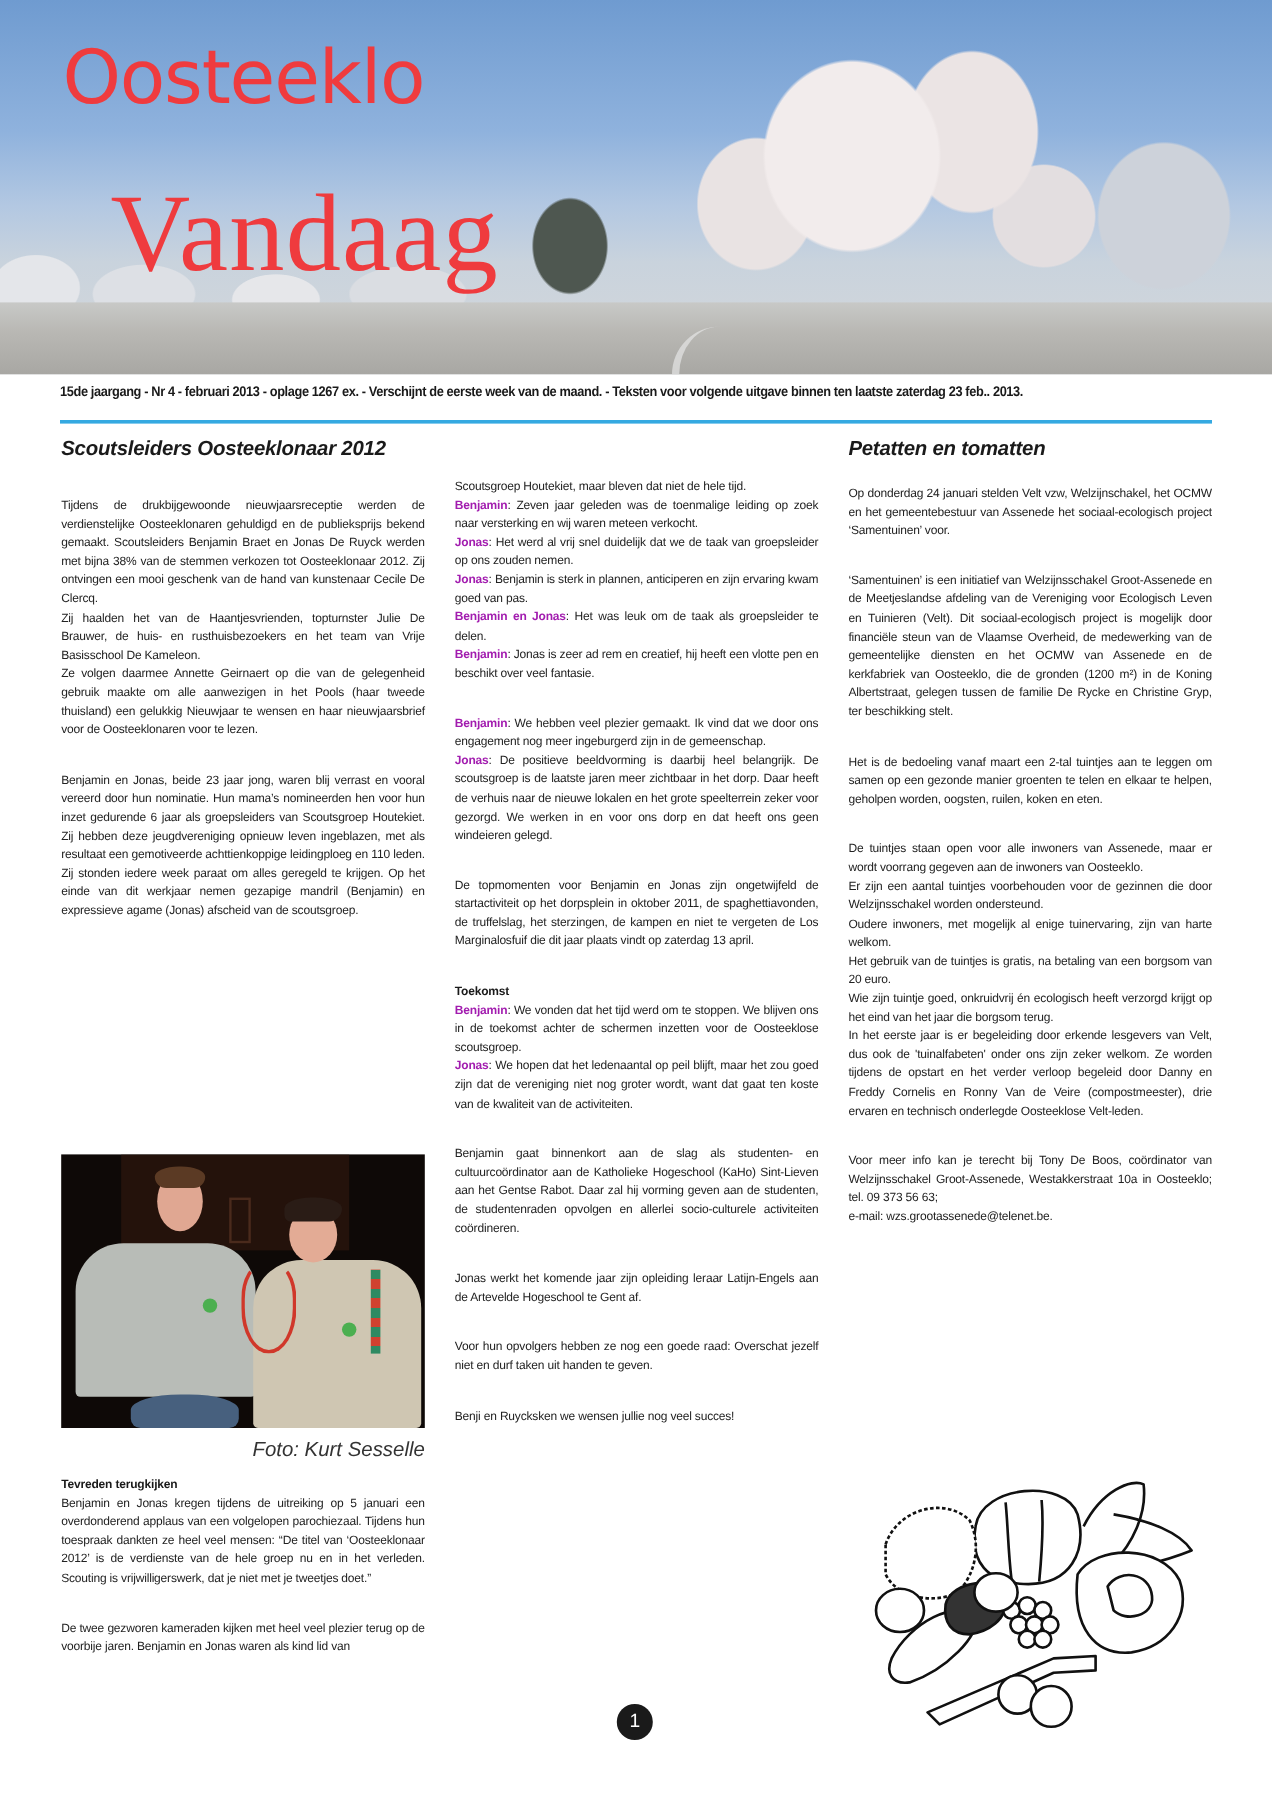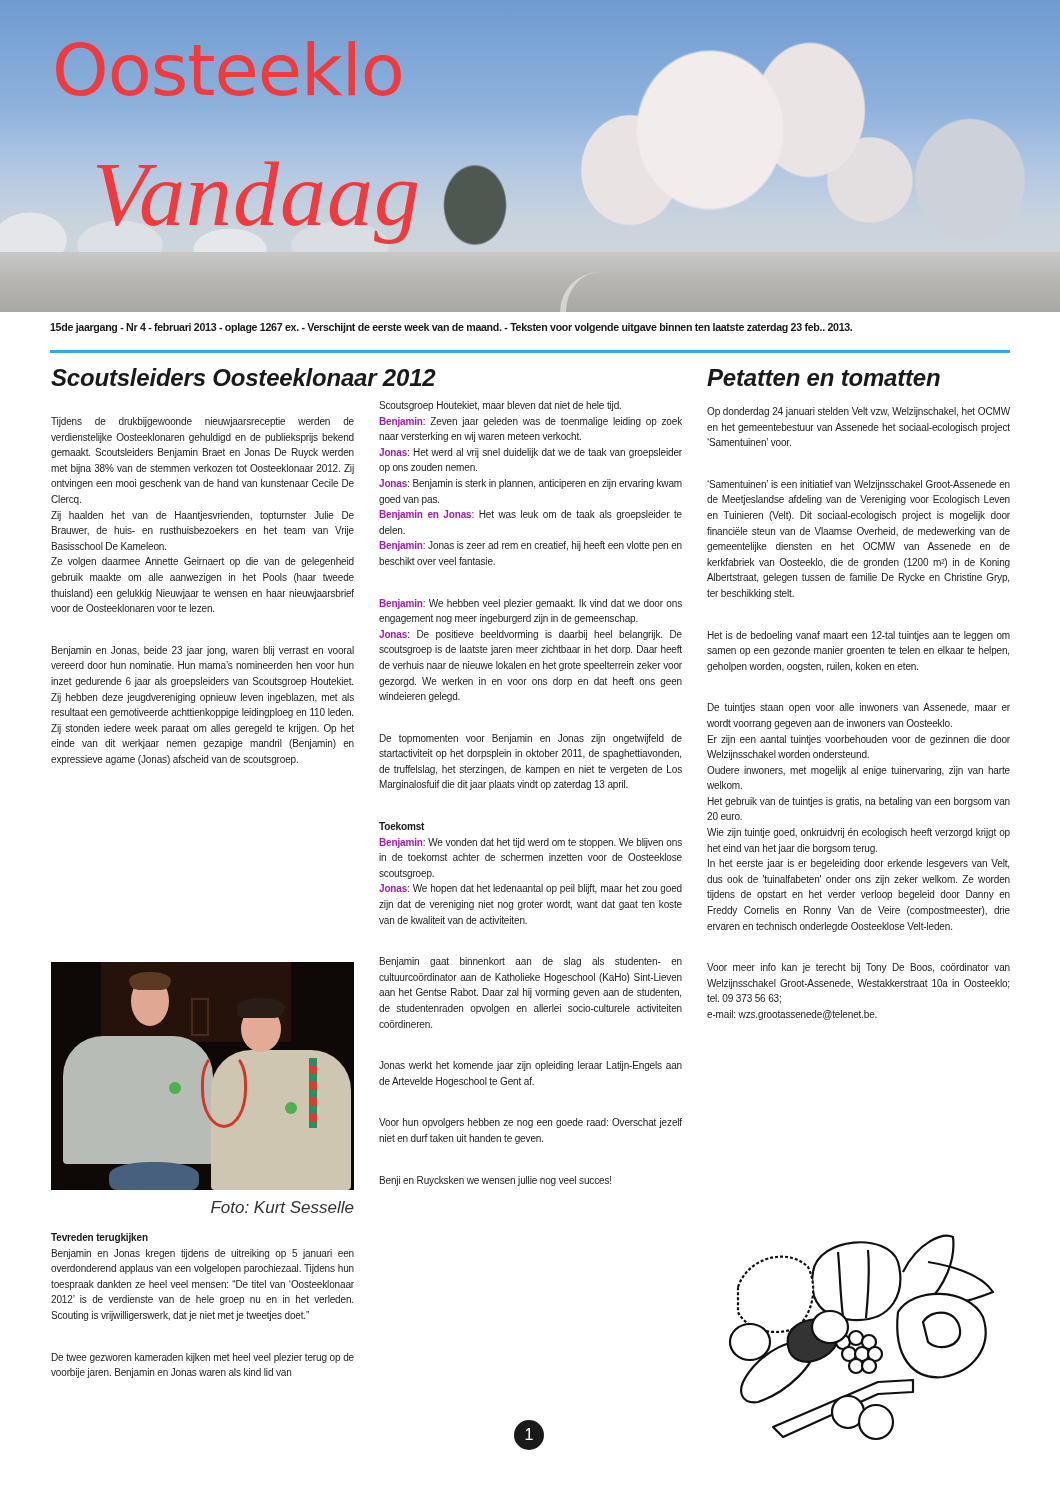--- a/index.html
+++ b/index.html
@@ -38,41 +38,41 @@
   .masthead .trees-right {
     position: absolute; left: 880px; top: 70px; width: 180px; height: 210px;
     background: radial-gradient(ellipse 90px 100px at 90px 110px, #cdd2da 60%, transparent 62%);
   }
   .masthead .path {
     position: absolute; left: 560px; top: 272px; width: 80px; height: 40px;
     border-left: 6px solid #e5e6e6; border-radius: 60px 0 0 0; opacity: .7;
   }
   .title-main {
     position: absolute; left: 52px; top: 34px; margin: 0;
-    font-family: "DejaVu Sans", sans-serif; font-weight: 400; font-size: 72px; letter-spacing: -1px;
+    font-family: "DejaVu Sans", sans-serif; font-weight: 400; font-size: 62px; letter-spacing: -1px;
     color: #ef3b3e; line-height: 1;
   }
   .title-sub {
     position: absolute; left: 92px; top: 148px; margin: 0;
-    font-family: "Liberation Serif", serif; font-style: italic; font-size: 92px;
+    font-family: "Liberation Serif", serif; font-size: 92px;
     color: #ef3b3e; line-height: 1; letter-spacing: 1px;
   }
   
   .info-strip {
     position: absolute; left: 50px; top: 320px; width: 960px;
     font-family: "Liberation Sans", sans-serif; font-size: 11.6px; font-weight: 700; letter-spacing: -0.35px;
     transform: scaleX(0.92); transform-origin: left top; white-space: nowrap; color: #1a1a1a;
   }
   .blue-rule {
     position: absolute; left: 50px; top: 350px; width: 960px; height: 3px; background: #35a9e1;
   }
   
   .headline {
     position: absolute; margin: 0; font-family: "Liberation Sans", sans-serif; font-weight: 700; font-style: italic;
-    font-size: 24px; color: #1a1a1a; letter-spacing: -0.2px;
+    font-size: 17px; color: #1a1a1a; letter-spacing: -0.2px;
   }
   .col {
     position: absolute; width: 303px; font-size: 10px; line-height: 15.6px; text-align: justify; color: #222;
     letter-spacing: -0.15px;
   }
   .col p { margin: 0; }
   .col p.gap { margin-top: 26px; }
   .col b { font-weight: 700; color: #a21caf; }
   .col .sub-heading { font-weight: 700; color: #1a1a1a; }
   
@@ -174,21 +174,21 @@
   <p class="gap">Jonas werkt het komende jaar zijn opleiding leraar Latijn-Engels aan de Artevelde Hogeschool te Gent af.</p>
   <p class="gap">Voor hun opvolgers hebben ze nog een goede raad: Overschat jezelf niet en durf taken uit handen te geven.</p>
   <p class="gap">Benji en Ruycksken we wensen jullie nog veel succes!</p>
 </div>
 
 <h2 class="headline" style="left:707px; top:364px;">Petatten en tomatten</h2>
 
 <div class="col" style="left:707px; top:404px;">
   <p>Op donderdag 24 januari stelden Velt vzw, Welzijnschakel, het OCMW en het gemeentebestuur van Assenede het sociaal-ecologisch project ‘Samentuinen’ voor.</p>
   <p class="gap">‘Samentuinen’ is een initiatief van Welzijnsschakel Groot-Assenede en de Meetjeslandse afdeling van de Vereniging voor Ecologisch Leven en Tuinieren (Velt). Dit sociaal-ecologisch project is mogelijk door financiële steun van de Vlaamse Overheid, de medewerking van de gemeentelijke diensten en het OCMW van Assenede en de kerkfabriek van Oosteeklo, die de gronden (1200 m²) in de Koning Albertstraat, gelegen tussen de familie De Rycke en Christine Gryp, ter beschikking stelt.</p>
-  <p class="gap">Het is de bedoeling vanaf maart een 12-tal tuintjes aan te leggen om samen op een gezonde manier groenten te telen en elkaar te helpen, geholpen worden, oogsten, ruilen, koken en eten.</p>
+  <p class="gap">Het is de bedoeling vanaf maart een 2-tal tuintjes aan te leggen om samen op een gezonde manier groenten te telen en elkaar te helpen, geholpen worden, oogsten, ruilen, koken en eten.</p>
   <p class="gap">De tuintjes staan open voor alle inwoners van Assenede, maar er wordt voorrang gegeven aan de inwoners van Oosteeklo.</p>
   <p>Er zijn een aantal tuintjes voorbehouden voor de gezinnen die door Welzijnsschakel worden ondersteund.</p>
   <p>Oudere inwoners, met mogelijk al enige tuinervaring, zijn van harte welkom.</p>
   <p>Het gebruik van de tuintjes is gratis, na betaling van een borgsom van 20 euro.</p>
   <p>Wie zijn tuintje goed, onkruidvrij én ecologisch heeft verzorgd krijgt op het eind van het jaar die borgsom terug.</p>
   <p>In het eerste jaar is er begeleiding door erkende lesgevers van Velt, dus ook de 'tuinalfabeten' onder ons zijn zeker welkom. Ze worden tijdens de opstart en het verder verloop begeleid door Danny en Freddy Cornelis en Ronny Van de Veire (compostmeester), drie ervaren en technisch onderlegde Oosteeklose Velt-leden.</p>
   <p class="gap">Voor meer info kan je terecht bij Tony De Boos, coördinator van Welzijnsschakel Groot-Assenede, Westakkerstraat 10a in Oosteeklo; tel. 09 373 56 63;</p>
   <p>e-mail: wzs.grootassenede@telenet.be.</p>
 </div>
 

